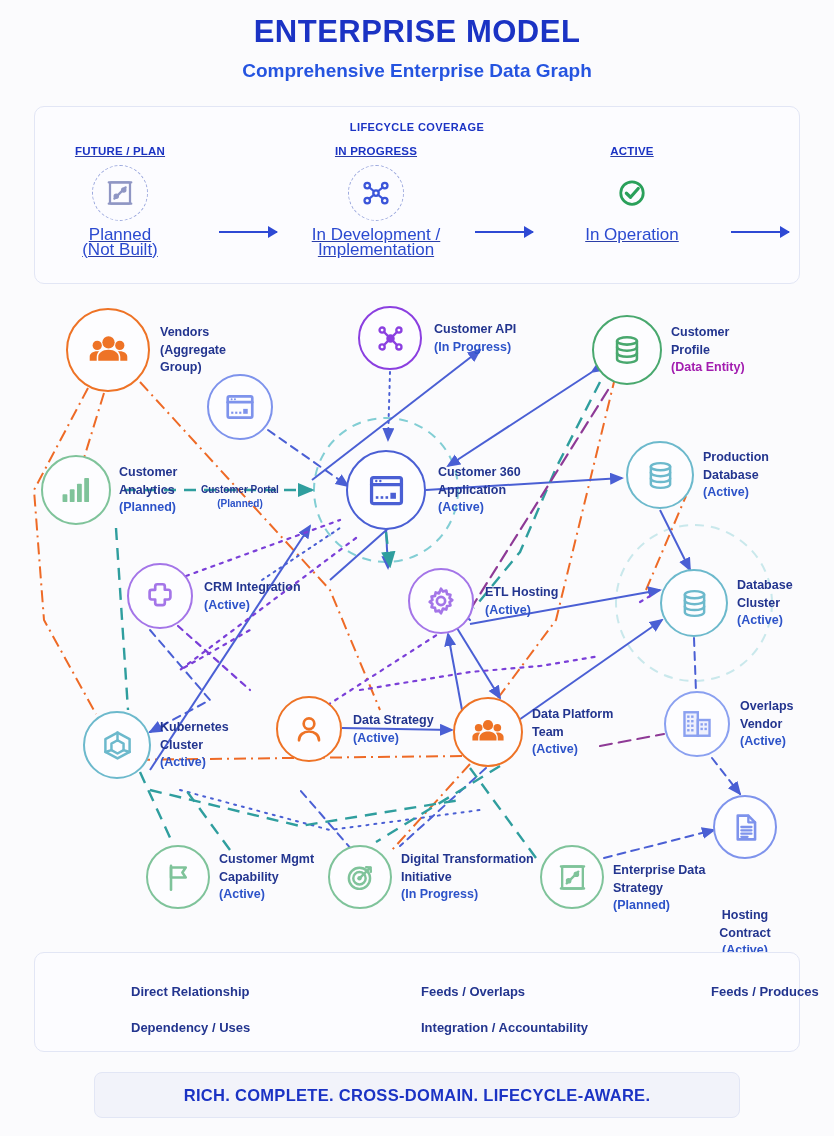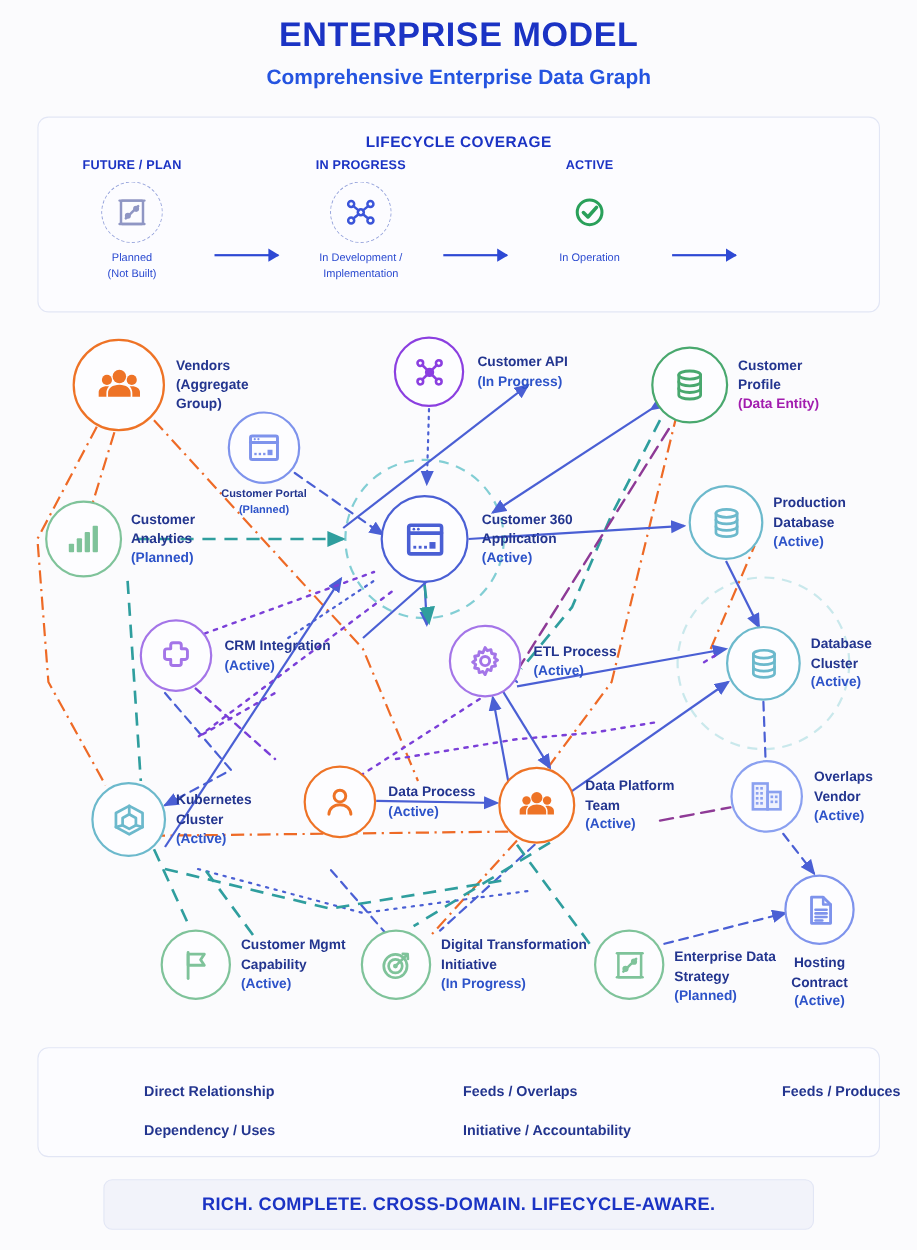--- a/index.html
+++ b/index.html
@@ -33,34 +33,35 @@
     position:absolute;
     left:34px;right:34px;
     border:1px solid #e2e6f5;
     border-radius:10px;
     background:#fcfcff;
     box-sizing:border-box;
   }
   #lifecycle-panel{top:106px;height:178px;}
   #lifecycle-heading{
     text-align:center;
-    font-size:14px;
+    font-size:11px;
     font-weight:bold;
     color:#1b33c4;
     letter-spacing:.4px;
     margin-top:14px;
   }
   #lifecycle-stages{
     position:absolute;
     top:38px;left:0;right:0;
     display:flex;
     align-items:flex-start;
-    justify-content:flex-start;
+    justify-content:space-between;
     padding:0 10px;
     box-sizing:border-box;
+    text-decoration:underline;
   }
   .stage{
     width:150px;
     text-align:center;
     position:relative;
   }
   .stage-label{
     font-size:11.5px;
     font-weight:bold;
     color:#1b33c4;
@@ -69,21 +70,21 @@
   .stage-icon{
     width:56px;height:56px;
     margin:8px auto 6px auto;
     border-radius:50%;
     display:flex;align-items:center;justify-content:center;
     box-sizing:border-box;
   }
   .dashcircle{border:1.6px dashed #9aa7dd;}
   .dashcircle-violet{border:1.6px dashed #8f7ae0;}
   .stage-sub{
-    font-size:10px;
+    font-size:17px;
     color:#2b4ad0;
     line-height:15px;
   }
   .stage-arrow{
     align-self:center;
     margin-top:62px;
     width:58px;height:2px;
     background:#2e49d4;
     position:relative;
   }
@@ -117,20 +118,21 @@
     font-weight:bold;
     line-height:17.5px;
     color:#23358f;
     white-space:pre-line;
     pointer-events:none;
   }
   .node-label.below{
     transform:translateX(-50%);
     text-align:center;
     white-space:pre-line;
+    margin-top:40px;
   }
   .node-label.small{font-size:10px;line-height:14px;}
 
   
   #legend-panel{top:952px;height:100px;}
   #legend-grid{
     position:absolute;
     inset:0;
     padding:20px 26px 0 26px;
     box-sizing:border-box;
@@ -402,21 +404,21 @@
     </div>
     <div class="node-label" style="left: 204px; top: 289px;"><span style="">CRM Integration</span><br><span style="color:#2d53c9;">(Active)</span></div>
     <div class="node" style="left: 441px; top: 311px; width: 66px; height: 66px; border: 2px solid rgb(164, 117, 232);">
       <span>
         <svg width="32" height="32" viewBox="0 0 24 24" fill="none" stroke="#a475e8" stroke-width="1.8" stroke-linecap="round" stroke-linejoin="round">
           <circle cx="12" cy="12" r="3.1" stroke-width="2"></circle>
           <path d="M12 2.8l1.5 2.1 2.5-.7.5 2.6 2.6.5-.7 2.5 2.1 1.5-2.1 1.5.7 2.5-2.6.5-.5 2.6-2.5-.7L12 21.2l-1.5-2.1-2.5.7-.5-2.6-2.6-.5.7-2.5L3.5 12.7l2.1-1.5-.7-2.5 2.6-.5.5-2.6 2.5.7z" stroke-width="2"></path>
         </svg>
       </span>
     </div>
-    <div class="node-label" style="left: 485px; top: 294px;"><span style="">ETL Process</span><br><span style="color:#2d53c9;">(Active)</span></div>
+    <div class="node-label" style="left: 485px; top: 294px;"><span style="">ETL Hosting</span><br><span style="color:#2d53c9;">(Active)</span></div>
     <div class="node" style="left: 694px; top: 313px; width: 68px; height: 68px; border: 2px solid rgb(108, 185, 204);">
       <span>
         <svg width="33" height="33" viewBox="0 0 24 24" fill="none" stroke="#6cb9cc" stroke-width="1.8" stroke-linecap="round" stroke-linejoin="round">
           <ellipse cx="12" cy="5.6" rx="7" ry="2.6"></ellipse>
           <path d="M5 5.6 v12.8 c0 1.45 3.13 2.6 7 2.6 s7-1.15 7-2.6 V5.6"></path>
           <path d="M5 9.9c0 1.45 3.13 2.6 7 2.6s7-1.15 7-2.6"></path>
           <path d="M5 14.2c0 1.45 3.13 2.6 7 2.6s7-1.15 7-2.6"></path>
         </svg>
       </span>
     </div>
@@ -434,21 +436,21 @@
     </div>
     <div class="node-label" style="left: 160px; top: 429px;"><span style="">Kubernetes</span><br><span style="">Cluster</span><br><span style="color:#2d53c9;">(Active)</span></div>
     <div class="node" style="left: 309px; top: 439px; width: 66px; height: 66px; border: 2px solid rgb(238, 115, 38);">
       <span>
         <svg width="32" height="32" viewBox="0 0 24 24" fill="none" stroke="#ee7326" stroke-width="1.8" stroke-linecap="round" stroke-linejoin="round">
           <circle cx="12" cy="8" r="4" stroke-width="2"></circle>
           <path d="M4.5 20.5c0-4.1 3.4-6.6 7.5-6.6s7.5 2.5 7.5 6.6" stroke-width="2"></path>
         </svg>
       </span>
     </div>
-    <div class="node-label" style="left: 353px; top: 422px;"><span style="">Data Process</span><br><span style="color:#2d53c9;">(Active)</span></div>
+    <div class="node-label" style="left: 353px; top: 422px;"><span style="">Data Strategy</span><br><span style="color:#2d53c9;">(Active)</span></div>
     <div class="node" style="left: 488px; top: 442px; width: 70px; height: 70px; border: 2px solid rgb(238, 115, 38);">
       <span>
         <svg width="34" height="34" viewBox="0 0 24 24" fill="#ee7326">
           <circle cx="12" cy="7.2" r="3.6"></circle>
           <circle cx="5.4" cy="9" r="2.7"></circle>
           <circle cx="18.6" cy="9" r="2.7"></circle>
           <path d="M12 11.6c-3.6 0-6 1.9-6 4.3V18h12v-2.1c0-2.4-2.4-4.3-6-4.3z"></path>
           <path d="M5.4 12.4c-2.6 0-4.4 1.4-4.4 3.2V18h4.1v-2.1c0-1.3.5-2.5 1.4-3.4-.4-.1-.7-.1-1.1-.1z"></path>
           <path d="M18.6 12.4c-.4 0-.7 0-1.1.1.9.9 1.4 2.1 1.4 3.4V18H23v-2.4c0-1.8-1.8-3.2-4.4-3.2z"></path>
         </svg>
@@ -550,20 +552,20 @@
       <div class="legend-item">
         <svg class="legend-swatch" width="58" height="10">
           <line x1="1" y1="5" x2="57" y2="5" stroke="#3b55d9" stroke-width="3.2" stroke-dasharray="2.5 6" stroke-linecap="round"></line>
         </svg>
         <span class="legend-text">Dependency / Uses</span>
       </div>
       <div class="legend-item">
         <svg class="legend-swatch" width="58" height="10">
           <line x1="1" y1="5" x2="57" y2="5" stroke="#ee6a26" stroke-width="3" stroke-dasharray="13 5 2 5"></line>
         </svg>
-        <span class="legend-text">Initiative / Accountability</span>
+        <span class="legend-text">Integration / Accountability</span>
       </div>
     </div>
 </section>
 
 <div id="footer-banner">
   <span id="footer-text">RICH. COMPLETE. CROSS-DOMAIN. LIFECYCLE-AWARE.</span>
 </div>
 
 </body></html>

